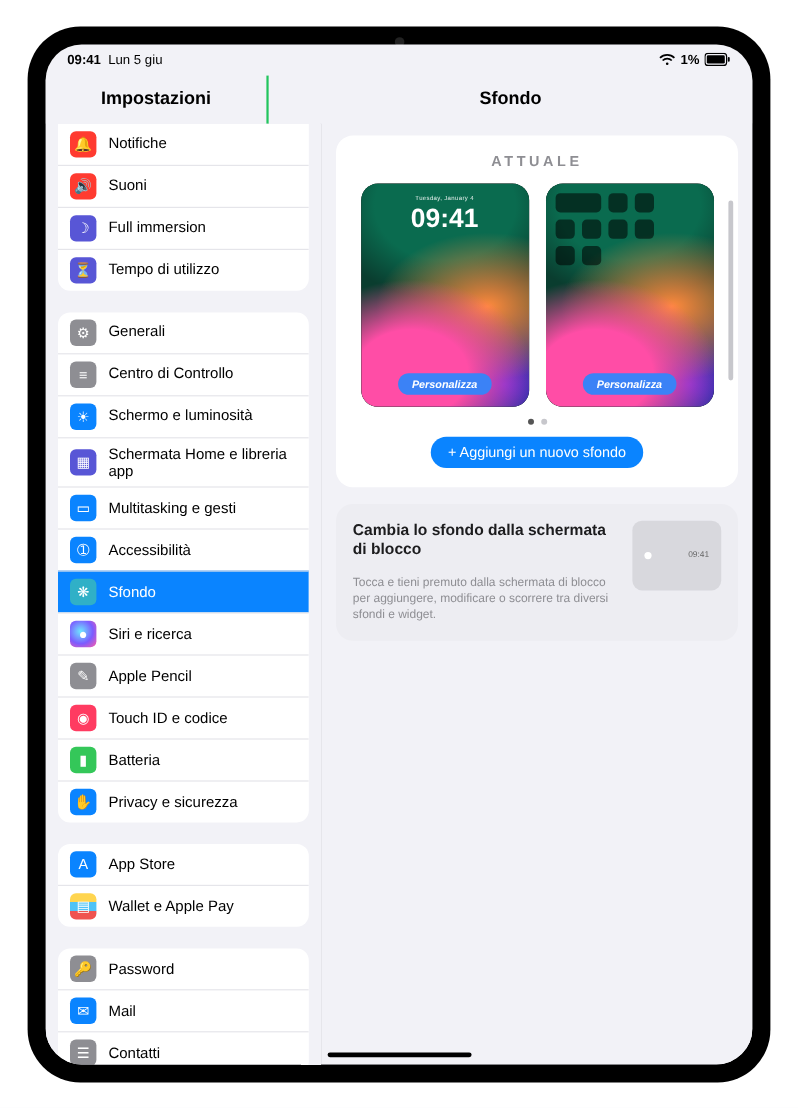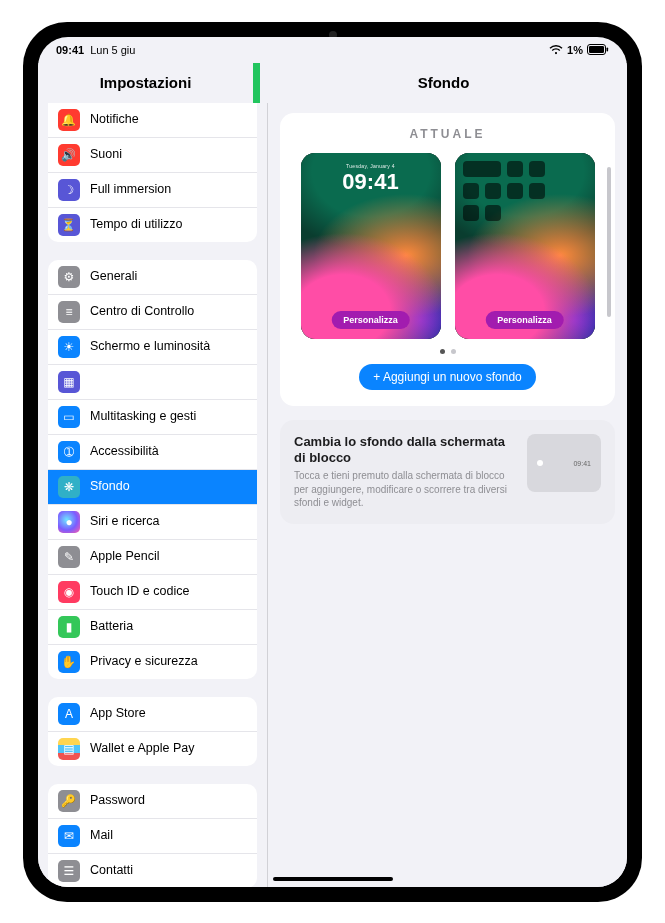--- a/index.html
+++ b/index.html
@@ -30,21 +30,21 @@
   .wifi-icon, .battery-icon { display:inline-flex; }
 
   
   .headers {
     height: 40px; display:flex;
   }
   .sidebar-header, .detail-header {
     display:flex; align-items:center; justify-content:center;
     font-size: 15px; font-weight: 600; color:#000;
   }
-  .sidebar-header { width: 222px; border-right:7px solid #22c55e; background:#f2f2f7; }
+  .sidebar-header { width: 186px; border-right:2px solid #22c55e; background:#f2f2f7; }
   .detail-header { flex: 1; background:#f2f2f7; }
 
   
   .body { flex:1; display:flex; overflow:hidden; }
 
   
   .sidebar {
     width: 230px; background:#f2f2f7; border-right:1px solid #d1d1d6;
     overflow-y:auto;
   }
@@ -89,42 +89,42 @@
       #0a3d2f;
   }
   .lock-overlay { position:absolute; inset:0; display:flex; flex-direction:column; align-items:center; padding-top:10px; color:#fff; }
   .lock-date { font-size:5px; opacity:.9; letter-spacing:.3px; }
   .lock-time { font-size:22px; font-weight:800; line-height:1; margin-top:2px; }
   .home-overlay { position:absolute; top:8px; left:8px; display:grid; grid-template-columns: repeat(4, 16px); grid-auto-rows:16px; gap:6px; }
   .home-overlay .hi { width:16px; height:16px; border-radius:4px; background:rgba(0,0,0,.55); }
   .home-overlay .hi.wide { grid-column: span 2; width:38px; }
   .cust-btn {
     position:absolute; bottom:10px; left:50%; transform:translateX(-50%);
-    background:#a21caf; color:#fff; font-size:9px; font-weight:600;
-    padding:4px 12px; border-radius:11px;
+    background:#3b82f6; color:#fff; font-size:9px; font-weight:600;
+    padding:4px 12px; border-radius:11px;font-style:italic;
   }
   .side-indicator {
     position:absolute; right:-10px; top:14px; width:4px; height:150px;
     background:#c7c7cc; border-radius:3px;
   }
   .page-dots { display:flex; gap:6px; justify-content:center; margin-top:10px; }
   .dot { width:5px; height:5px; border-radius:50%; background:#c7c7cc; }
   .dot.active { background:#555; }
   .add-btn {
     display:block; margin: 10px auto 0 auto; background:#0a84ff; color:#fff;
     font-size:12px; font-weight:500; padding:6px 14px; border-radius:14px;
     border:none;
   }
 
   .info-card {
     margin-top: 14px; background:#ededf2; border-radius:14px;
     padding: 14px; display:flex; gap:14px; align-items:flex-start;
   }
   .info-text { flex:1; }
-  .info-title { font-size:13px; font-weight:600; color:#1c1c1e; margin-bottom:2px; line-height:1.3; }
+  .info-title { font-size:13px; font-weight:600; color:#1c1c1e; margin-bottom:12px; line-height:1.3; }
   .info-desc { font-size:10px; color:#8e8e93; line-height:1.35; }
   .info-thumb {
     width:74px; height:58px; border-radius:8px; background:#d8d8dd;
     position:relative; flex-shrink:0;
   }
   .info-thumb::after {
     content:""; position:absolute; left:10px; top:50%; transform:translateY(-50%);
     width:6px; height:6px; border-radius:50%; background:#fff;
   }
   .info-thumb .mini { position:absolute; right:10px; top:50%; transform:translateY(-50%); font-size:7px; color:#666; }
@@ -198,20 +198,21 @@
               <div class="row">
                 <div class="icon-box" style="background: rgb(142, 142, 147);">≡</div>
                 <div class="label">Centro di Controllo</div>
               </div>
               <div class="row">
                 <div class="icon-box" style="background: rgb(10, 132, 255);">☀</div>
                 <div class="label">Schermo e luminosità</div>
               </div>
               <div class="row">
                 <div class="icon-box" style="background: rgb(88, 86, 214);">▦</div>
+                <div class="label">Schermata Home e libreria app</div>
               </div>
               <div class="row">
                 <div class="icon-box" style="background: rgb(10, 132, 255);">▭</div>
                 <div class="label">Multitasking e gesti</div>
               </div>
               <div class="row">
                 <div class="icon-box" style="background: rgb(10, 132, 255);">➀</div>
                 <div class="label">Accessibilità</div>
               </div>
               <div class="row selected">

